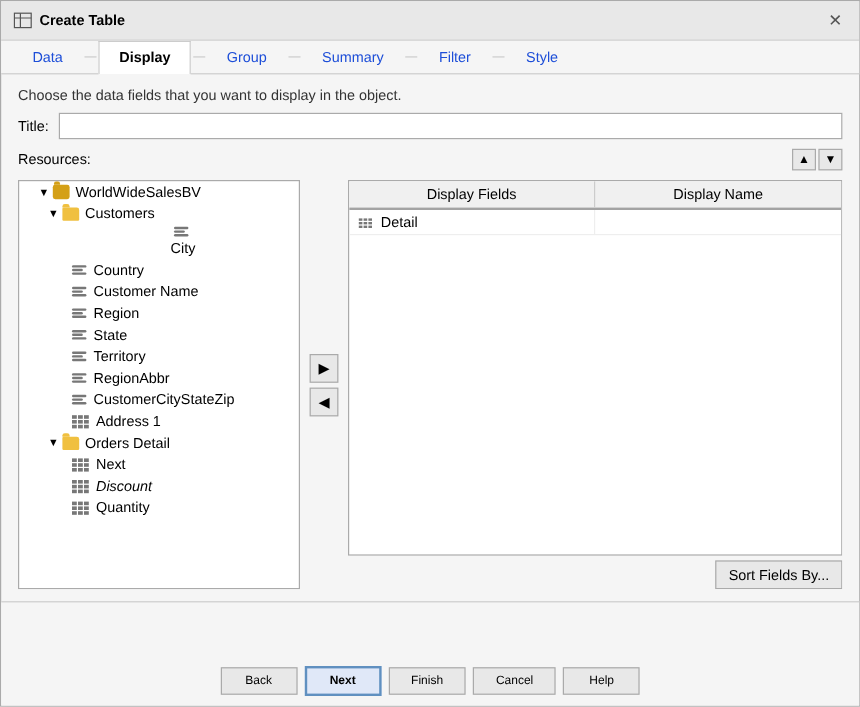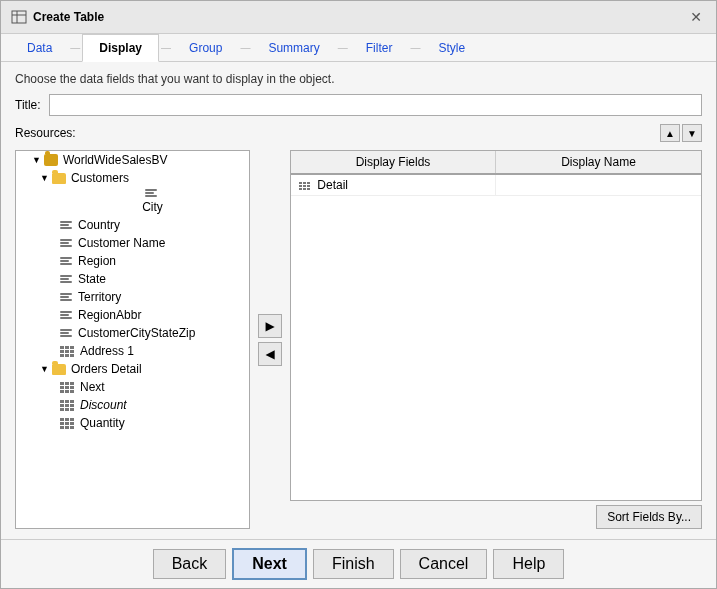--- a/index.html
+++ b/index.html
@@ -244,25 +244,26 @@
       border-top: 1px solid #ccc;
       padding: 8px 14px;
       display: flex;
       align-items: center;
       justify-content: center;
       gap: 6px;
       background: #f5f5f5;
     }
     .footer-btn {
       padding: 5px 18px;
-      font-size: 16px;
+      font-size: 10px;
       border: 1px solid #aaa;
       background: #e8e8e8;
       cursor: pointer;
       min-width: 64px;
+      margin-top: 45px;
     }
     .footer-btn.primary {
       background: #e0e8f8;
       border: 2px solid #6090c0;
       font-weight: bold;
     }
   </style>
 </head>
 <body>
 

